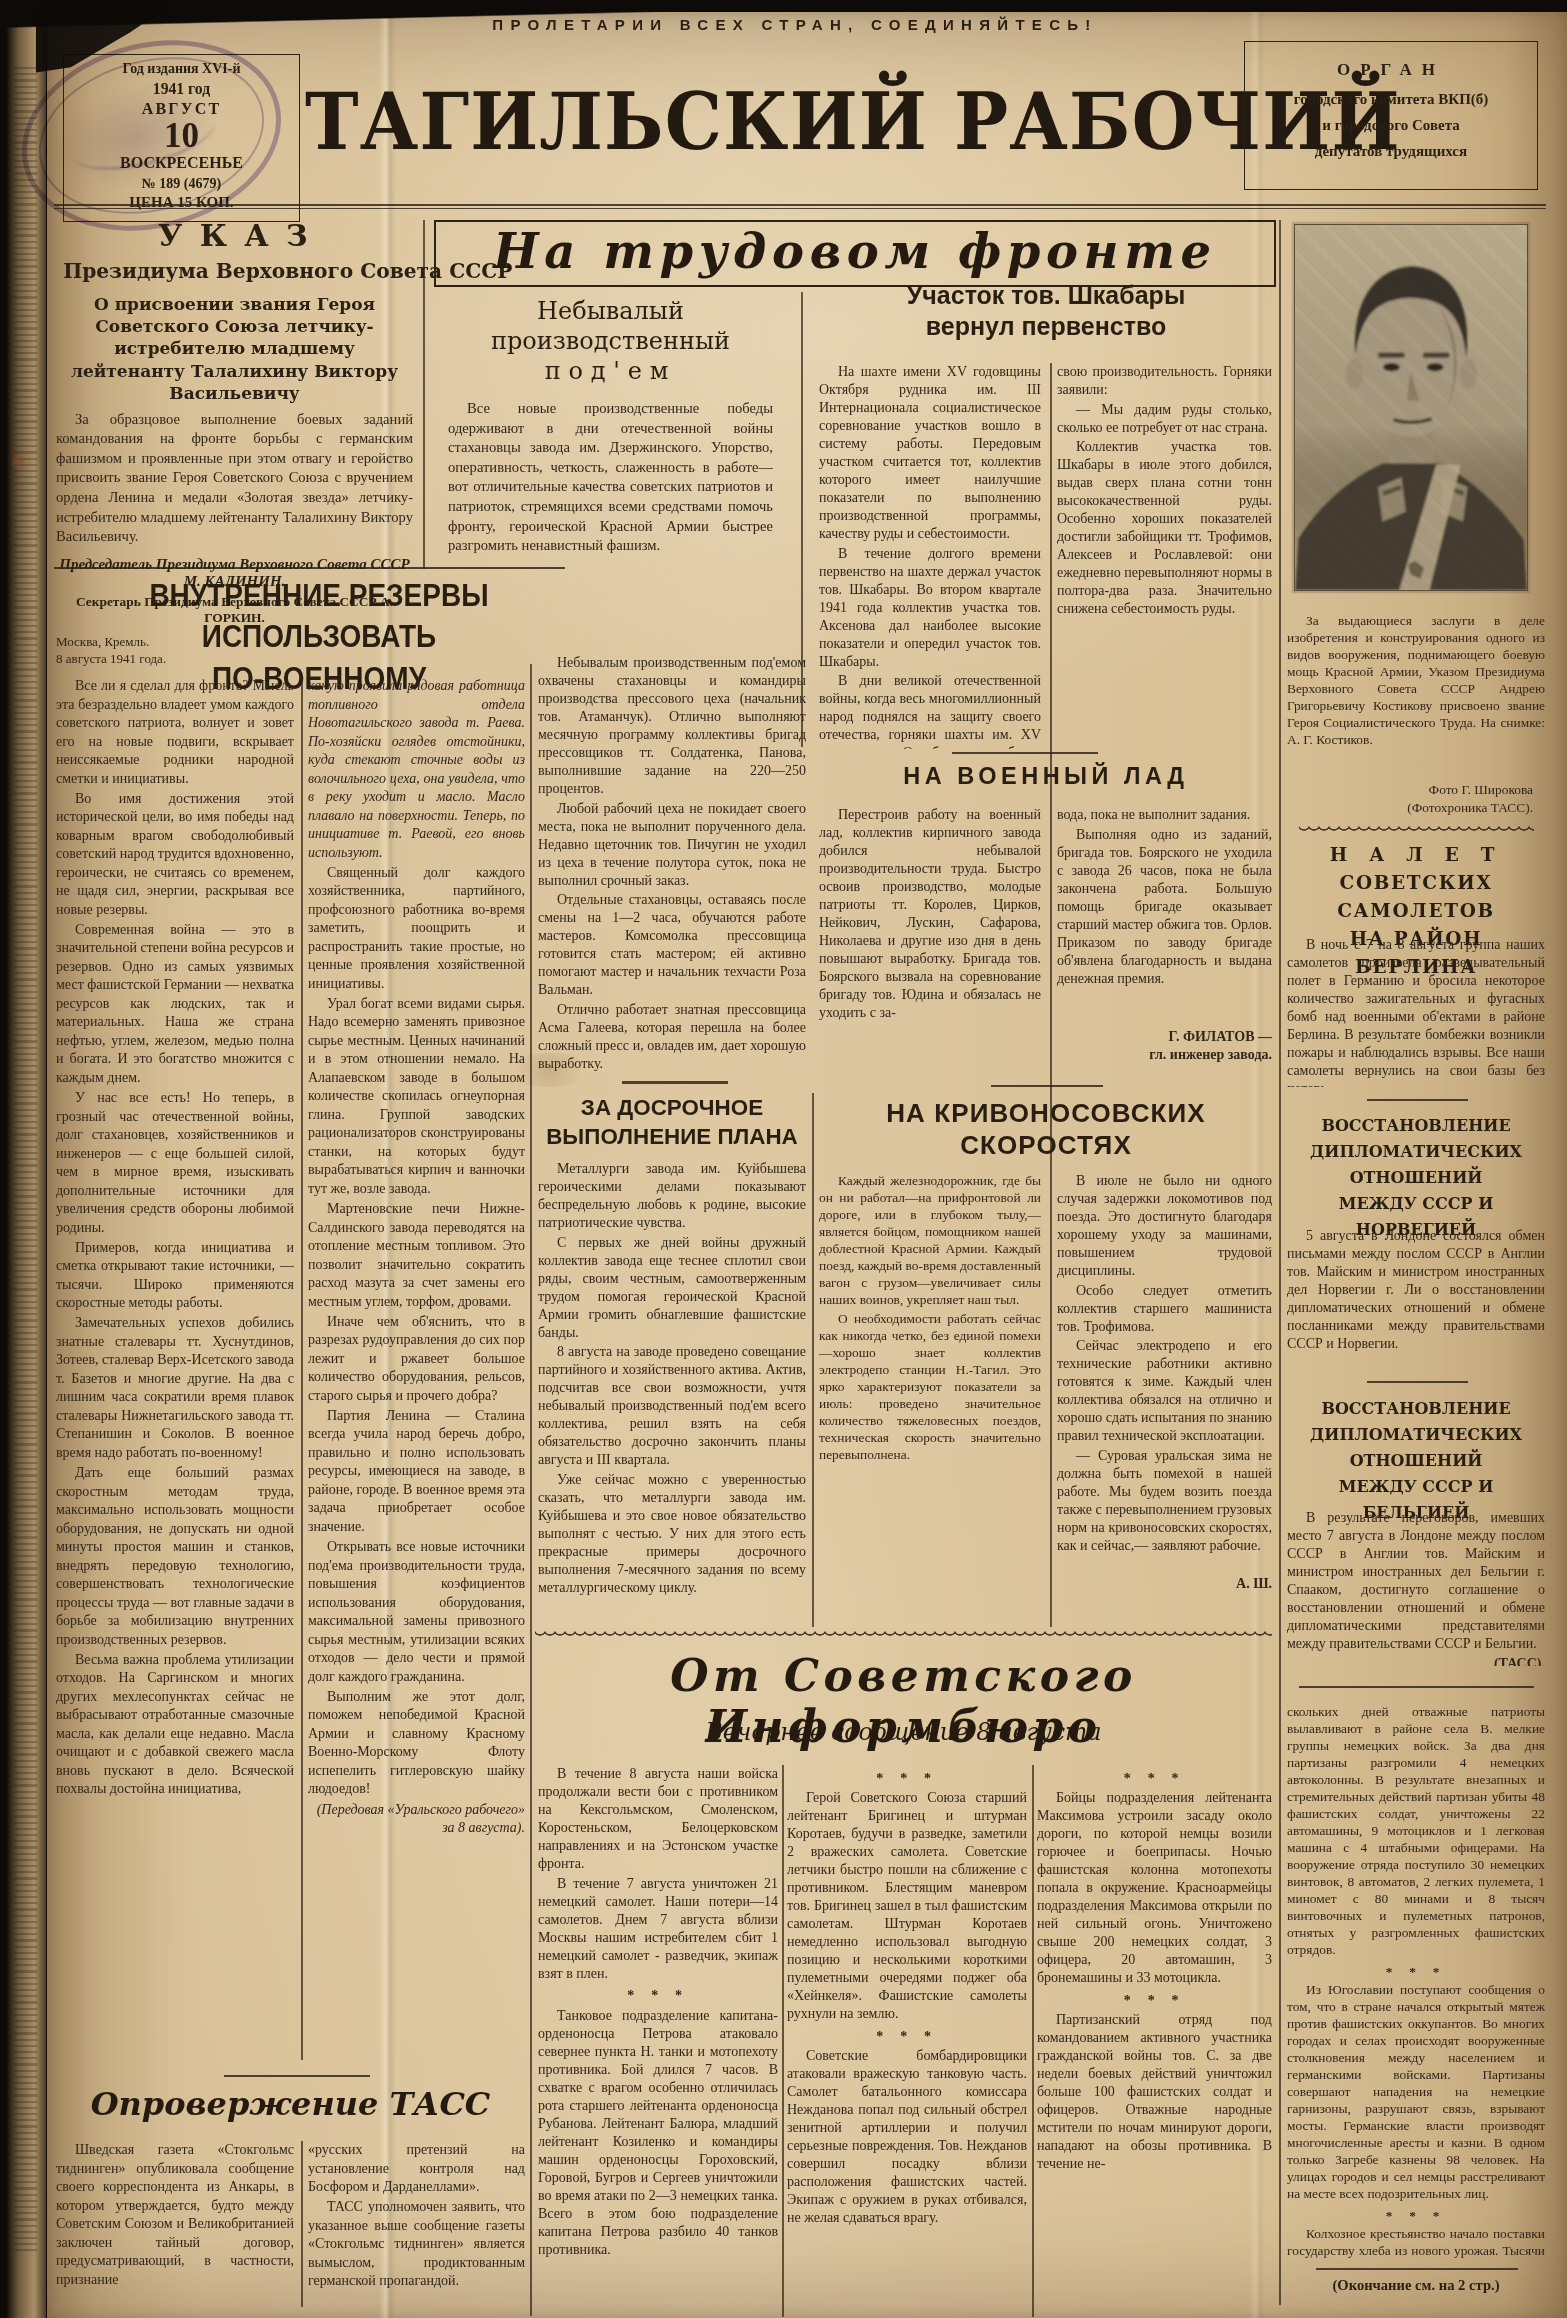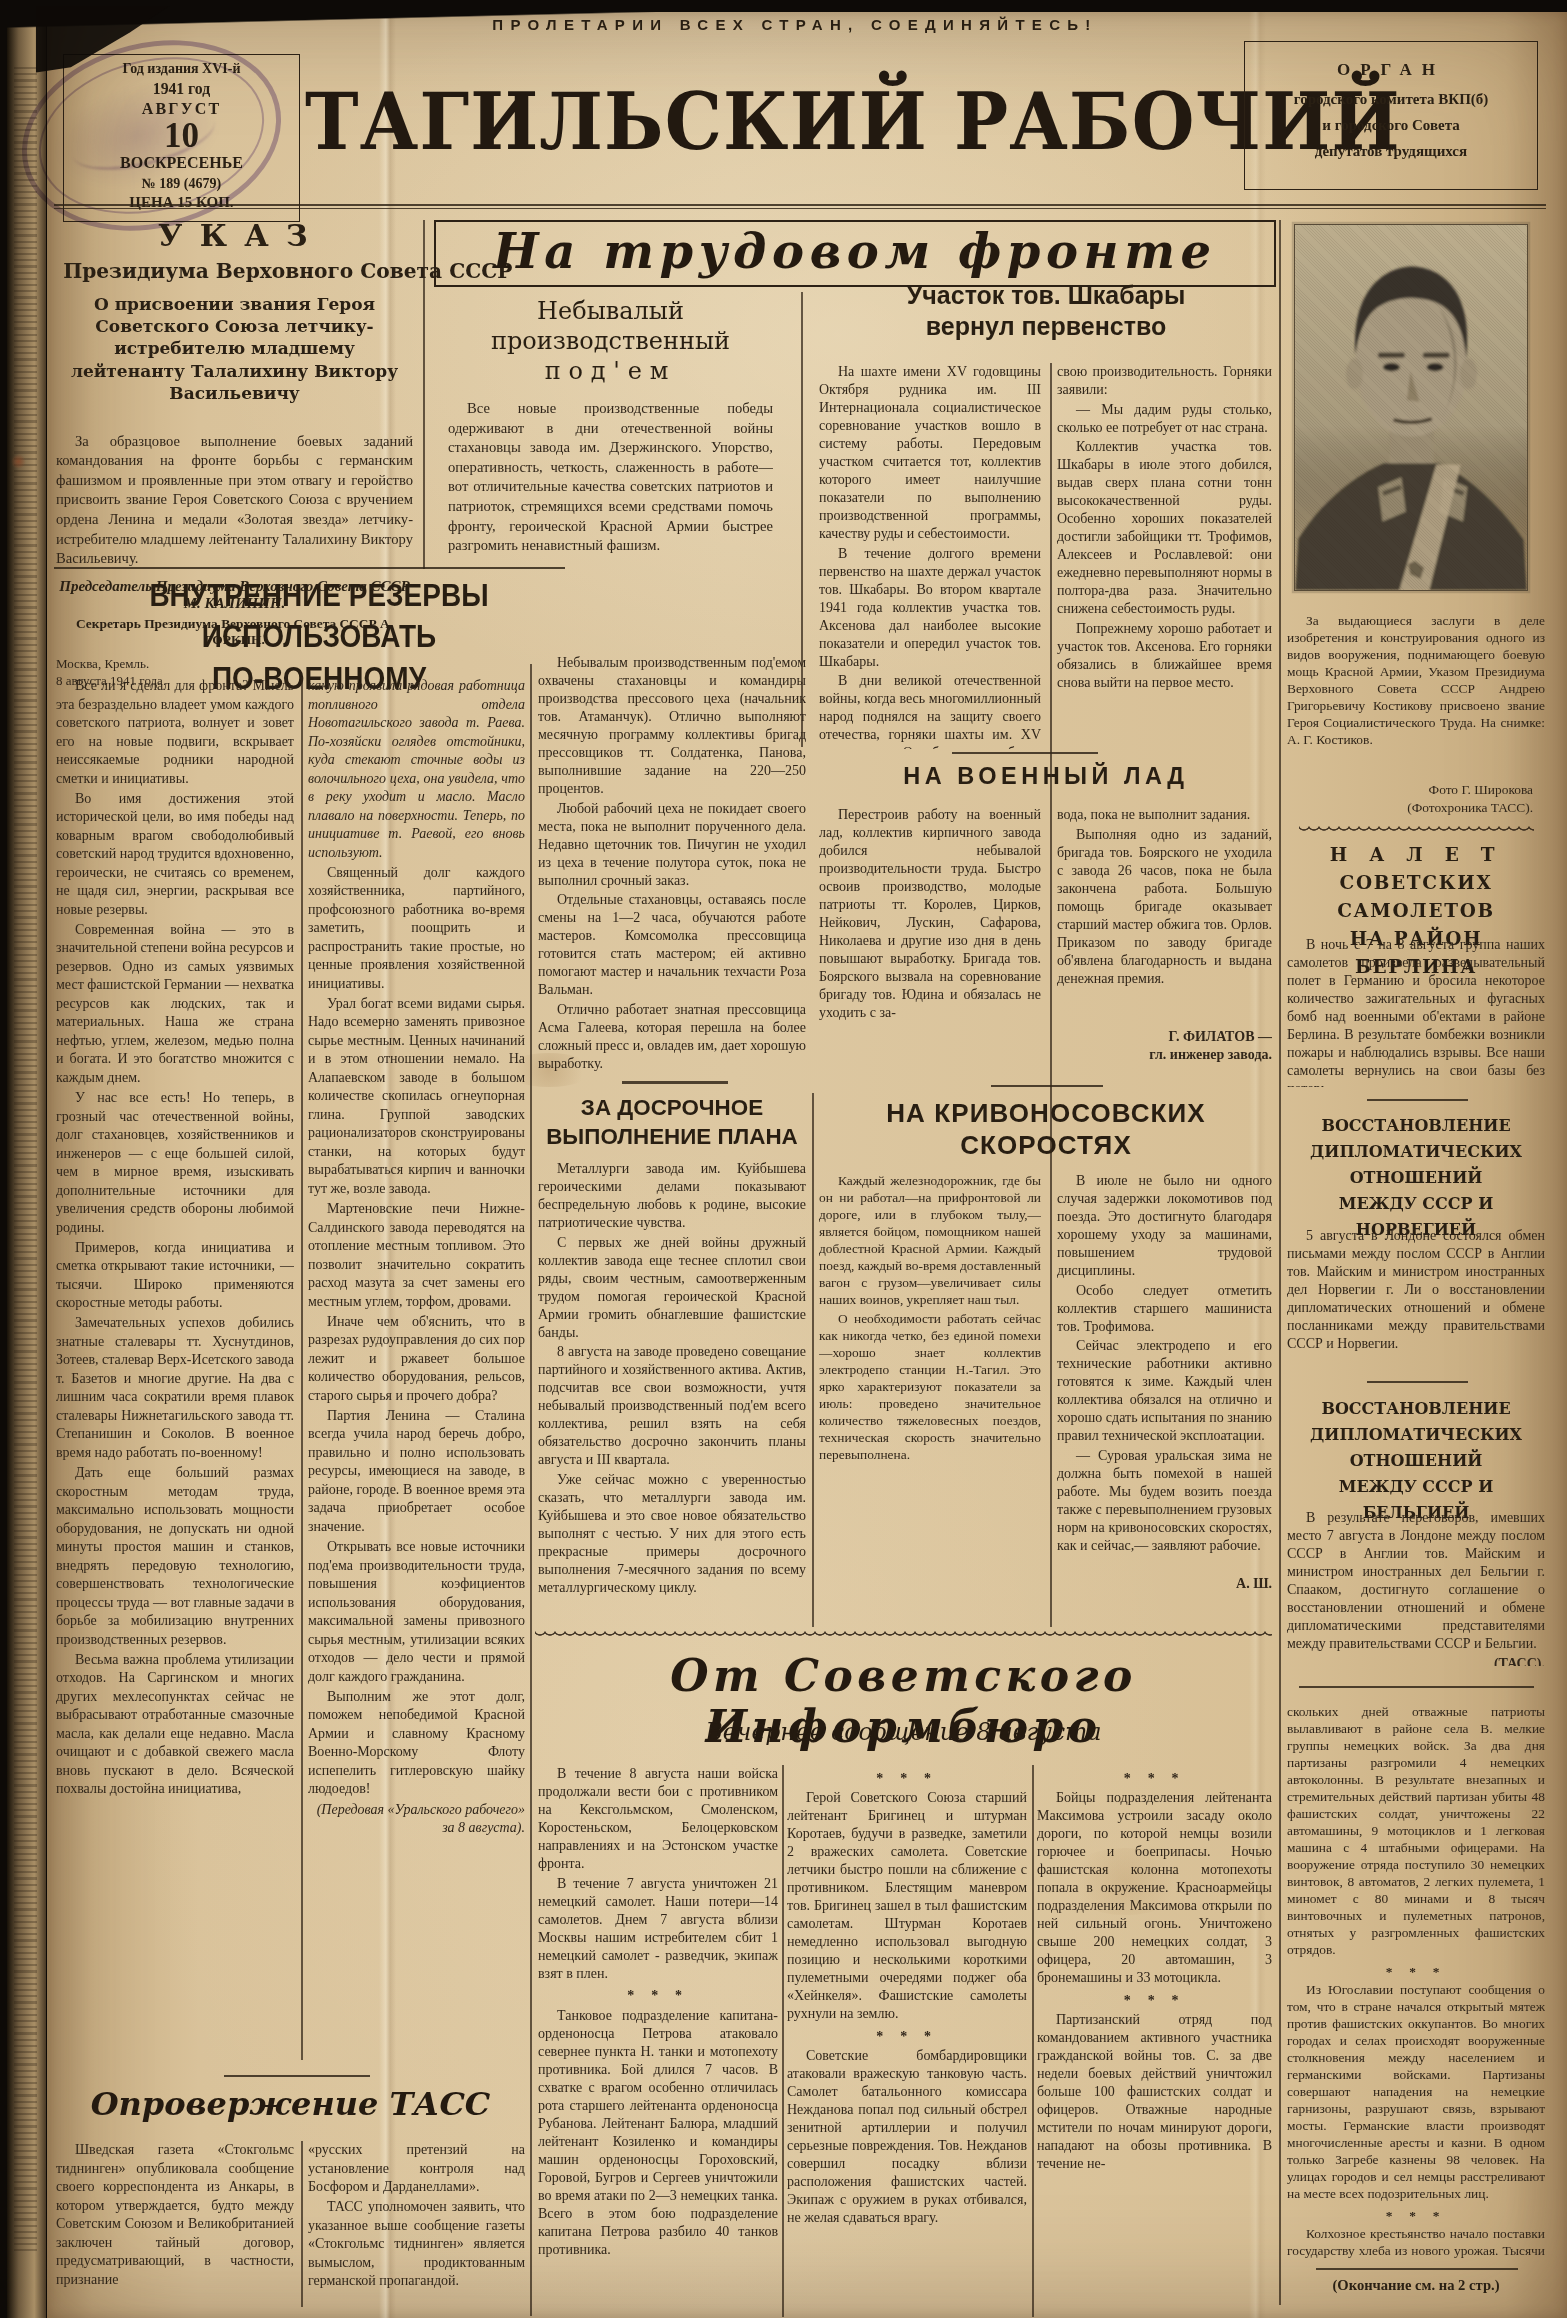--- a/index.html
+++ b/index.html
@@ -100,21 +100,21 @@
     <div class="issue-line" style="font-size:15px;margin-top:9px;">депутатов трудящихся</div>
   </div>
 
   <div class="hrule" style="left:54px;top:204px;width:1492px;height:2.2px;"></div>
   <div class="hrule" style="left:54px;top:208px;width:1492px;height:1.1px;"></div>
 
   <div style="position:absolute;left:56px;top:218px;width:357px;">
     <div class="issue-line" style="font-size:30px;letter-spacing:3.4px;font-family:'DejaVu Serif',serif;">У К А З</div>
     <div class="issue-line" style="font-size:21px;margin-top:4.5px;white-space:nowrap;transform:scaleX(.96);font-family:'DejaVu Serif',serif;">Президиума Верховного Совета СССР</div>
     <div class="issue-line" style="font-size:17px;line-height:22.4px;margin-top:10px;font-family:'DejaVu Serif',serif;">О присвоении звания Героя Советского Союза летчику-истребителю младшему лейтенанту Талалихину Виктору Васильевичу</div>
-    <div class="col t26 ink" style="position:static;margin-top:27px;font-family:Liberation Serif, serif;">
+    <div class="col t26 ink" style="position:static;margin-top:5px;font-family:Liberation Serif, serif;">
         <p>За образцовое выполнение боевых заданий командования на фронте борьбы с германским фашизмом и проявленные при этом отвагу и геройство присвоить звание Героя Советского Союза с вручением ордена Ленина и медали «Золотая звезда» летчику-истребителю младшему лейтенанту Талалихину Виктору Васильевичу.</p>
       </div>
     <div class="issue-line" style="font-size:15px;margin-top:9px;text-align:center;font-style:italic;">Председатель Президиума Верховного Совета СССР М. КАЛИНИН.</div>
     <div class="issue-line" style="font-size:13.4px;margin-top:4.5px;text-align:center;">Секретарь Президиума Верховного Совета СССР А. ГОРКИН.</div>
     <div style="font-size:13px;margin-top:7.8px;color:#31261a;">Москва, Кремль.</div>
     <div style="font-size:13px;margin-top:1px;color:#31261a;">8 августа 1941 года.</div>
   </div>
   <div class="vr" style="left:423px;top:220px;height:349px;"></div>
   <div class="hrule" style="left:54px;top:567px;width:511px;"></div>
 
@@ -144,21 +144,20 @@
   </div>
   <div class="col t25" style="left:819px;top:363px;width:222px;height:386px;">
     <p>На шахте имени XV годовщины Октября рудника им. III Интернационала социалистическое соревнование участков вошло в систему работы. Передовым участком считается тот, коллектив которого имеет наилучшие показатели по выполнению производственной программы, качеству руды и себестоимости.</p>
     <p>В течение долгого времени первенство на шахте держал участок тов. Шкабары. Во втором квартале 1941 года коллектив участка тов. Аксенова дал наиболее высокие показатели и опередил участок тов. Шкабары.</p>
     <p>В дни великой отечественной войны, когда весь многомиллионный народ поднялся на защиту своего отечества, горняки шахты им. XV годовщины Октября еще более увеличили</p>
   </div>
   <div class="col t25" style="left:1057px;top:363px;width:215px;height:386px;">
     <p style="text-indent:0;">свою производительность. Горняки заявили:</p>
     <p>— Мы дадим руды столько, сколько ее потребует от нас страна.</p>
     <p>Коллектив участка тов. Шкабары в июле этого добился, выдав сверх плана сотни тонн высококачественной руды. Особенно хороших показателей достигли забойщики тт. Трофимов, Алексеев и Рославлевой: они ежедневно перевыполняют нормы в полтора-два раза. Значительно снижена себестоимость руды.</p>
-    <p>Попрежнему хорошо работает и участок тов. Аксенова. Его горняки обязались в ближайшее время снова выйти на первое место.</p>
   </div>
 
   <div class="hrule" style="left:952px;top:752px;width:146px;height:2.2px;"></div>
   <div class="hsans" style="left:819px;top:763px;width:454px;font-size:23.5px;letter-spacing:4.5px;">НА ВОЕННЫЙ ЛАД</div>
   <div class="col t25" style="left:819px;top:806px;width:222px;height:260px;">
     <p>Перестроив работу на военный лад, коллектив кирпичного завода добился небывалой производительности труда. Быстро освоив производство, молодые патриоты тт. Королев, Цирков, Нейкович, Лускин, Сафарова, Николаева и другие изо дня в день повышают выработку. Бригада тов. Боярского вызвала на соревнование бригаду тов. Юдина и обязалась не уходить с за-</p>
   </div>
   <div class="col t25" style="left:1057px;top:806px;width:215px;height:218px;">
     <p style="text-indent:0;">вода, пока не выполнит задания.</p>
     <p>Выполняя одно из заданий, бригада тов. Боярского не уходила с завода 26 часов, пока не была закончена работа. Большую помощь бригаде оказывает старший мастер обжига тов. Орлов. Приказом по заводу бригаде об'явлена благодарность и выдана денежная премия.</p>

